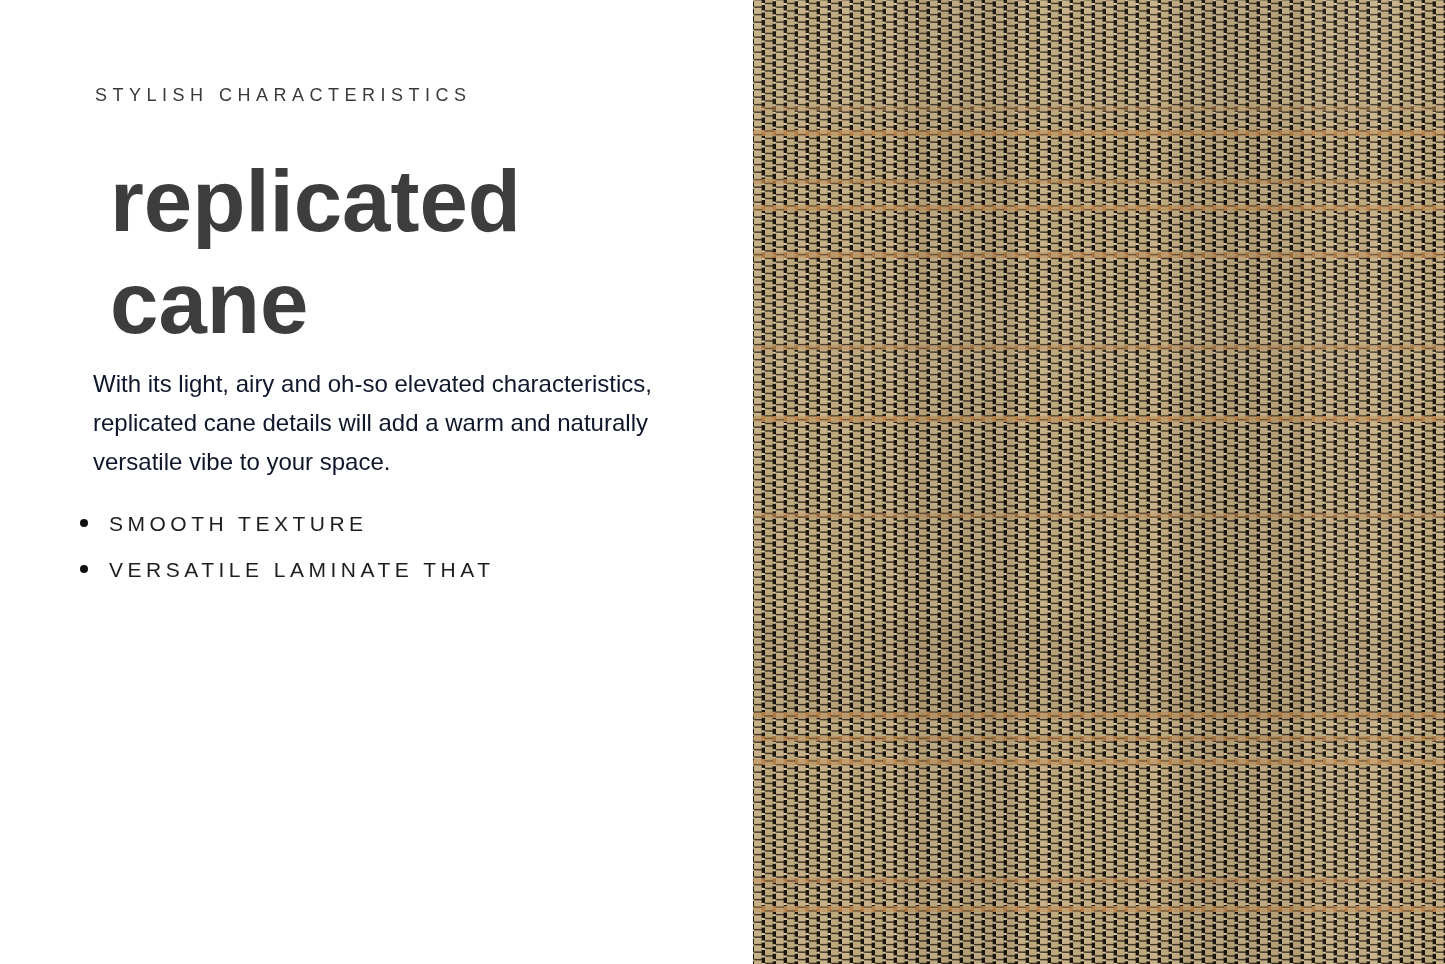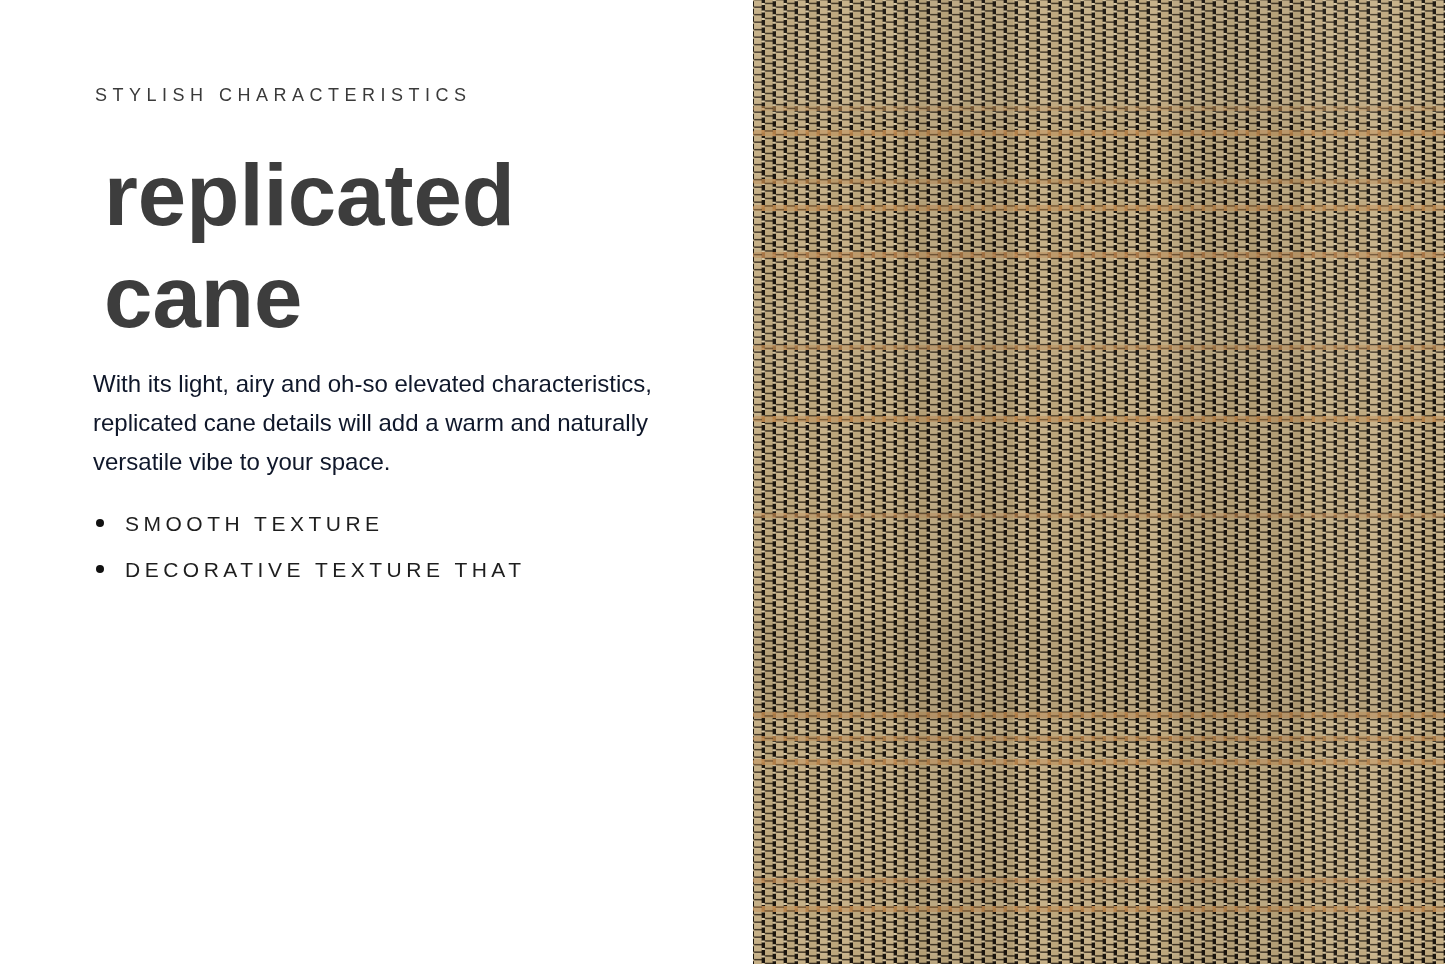--- a/index.html
+++ b/index.html
@@ -28,42 +28,42 @@
     line-height: 25px;
     letter-spacing: 5.5px;
     font-weight: 400;
     color: #3a3a3a;
     white-space: nowrap;
   }
 
   .title {
     position: absolute;
     left: 92px; top: 132px;
-    margin: 12px;
+    margin: 18px;
     font-size: 87px;
     line-height: 102px;
     font-weight: 700;
     letter-spacing: 0;
     color: #3d3d3d;
   }
   .title-line { display: block; }
 
   .para {
     position: absolute;
     left: 93px; top: 364px;
     margin: 0;
     font-size: 24px;
     line-height: 39px;
     color: #0f172a;
   }
   .para-line { display: block; white-space: nowrap; }
 
   .bullets {
     position: absolute;
-    left: 96px; top: 509px;
+    left: 80px; top: 509px;
     margin: 0; padding: 0;
     list-style: none;
     font-size: 21px;
     line-height: 29px;
     letter-spacing: 4.5px;
     color: #1e1e1e;
   }
   .bullets li { display: flex; margin-bottom: 17px; }
   .dot {
     flex: 0 0 8px;
@@ -106,21 +106,21 @@
     <ul class="bullets">
       <li>
         <span class="dot"></span>
         <span class="li-text">
           <span class="li-line">SMOOTH TEXTURE</span>
         </span>
       </li>
       <li>
         <span class="dot"></span>
         <span class="li-text">
-          <span class="li-line">DECORATIVE TEXTURE THAT</span>
+          <span class="li-line">VERSATILE LAMINATE THAT</span>
         </span>
       </li>
     </ul>
 
   </div>
 
   <div class="texture-panel">
     <svg width="692" height="964" viewBox="0 0 692 964" xmlns="http://www.w3.org/2000/svg">
       <defs>
 

